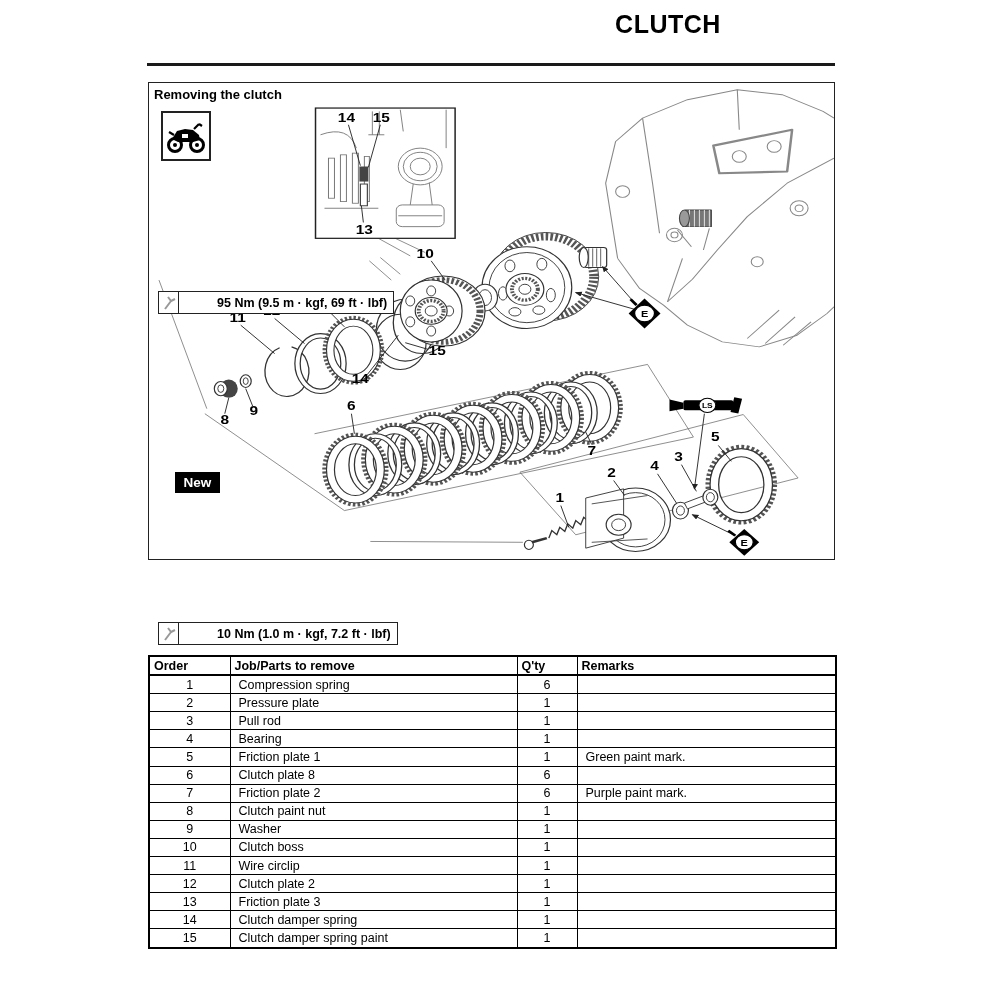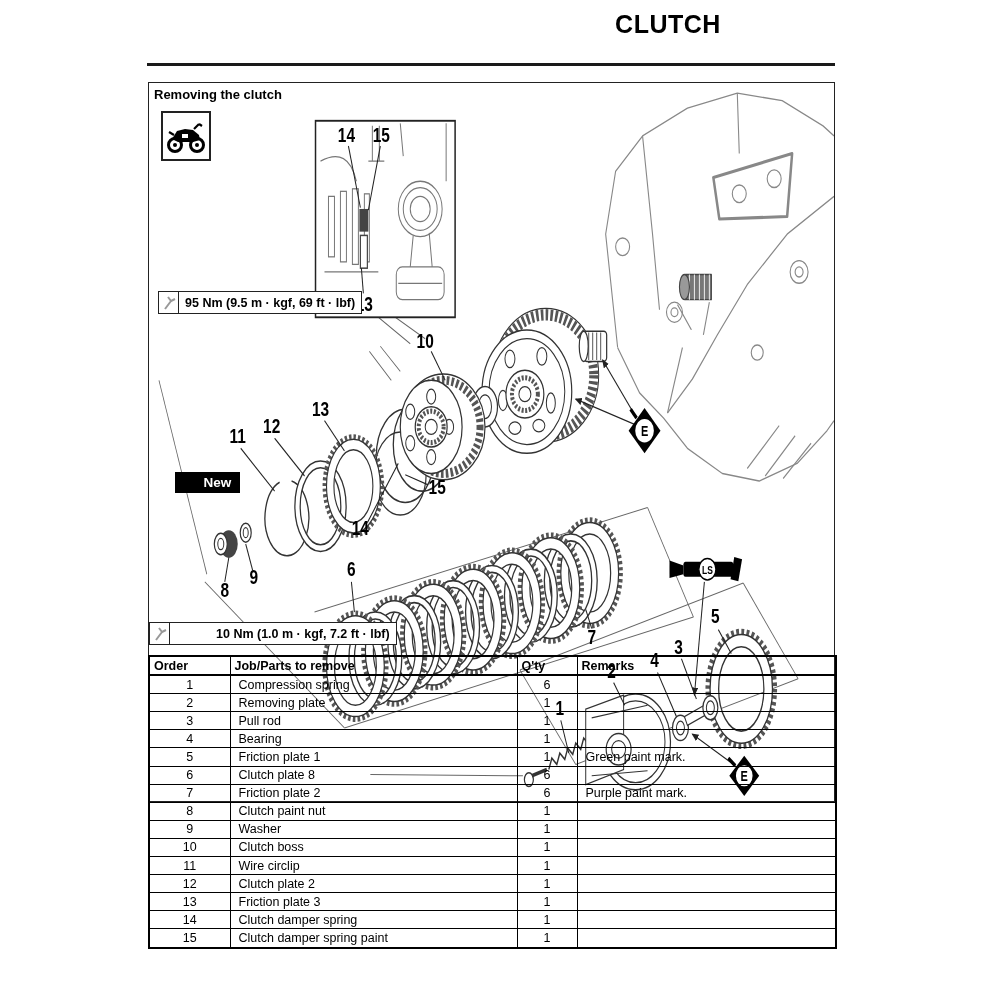--- a/index.html
+++ b/index.html
@@ -2,34 +2,34 @@
 <html><head>
 <meta charset="utf-8">
 <style>
   html,body{margin:0;padding:0;}
   body{width:981px;height:981px;background:#fff;position:relative;
        font-family:"Liberation Sans",sans-serif;color:#000;overflow:hidden;}
   .abs{position:absolute;}
   .page-title{left:500px;top:10px;width:336px;text-align:center;
               font-size:25px;font-weight:bold;letter-spacing:.5px;}
   .rule{left:147px;top:63px;width:688px;height:3px;background:#1a1a1a;}
-  .panel{left:148px;top:82px;width:687px;height:720px;border:1.5px solid #222;
+  .panel{left:148px;top:82px;width:687px;height:478px;border:1.5px solid #222;
          box-sizing:border-box;background:#fff;}
   .panel-title{left:5px;top:4px;font-size:13px;font-weight:bold;}
   .moto-box{left:12px;top:28px;width:50px;height:50px;border:2px solid #222;
             box-sizing:border-box;display:flex;align-items:center;justify-content:center;background:#fff;}
   .torque{display:flex;align-items:stretch;border:1.3px solid #222;background:#fff;
           height:23px;box-sizing:border-box;font-weight:bold;font-size:12.5px;z-index:5;}
   .torque .icon-cell{width:19px;border-right:1.3px solid #222;display:flex;
           align-items:center;justify-content:center;}
-  .torque .txt{padding:0 6px;display:flex;align-items:center;white-space:nowrap;}
-  .t1{left:9px;top:208px;} .t2{left:0;top:539px;gap:40px;}
+  .torque .txt{padding:0 6px;display:flex;align-items:center;white-space:nowrap;margin-left:32px;}
+  .t1{left:9px;top:208px;} .t2{left:9px;top:539px;}
   .new-badge{left:26px;top:389px;width:45px;height:21px;background:#000;color:#fff;
              font-weight:bold;font-size:13.5px;display:flex;align-items:center;
-             justify-content:center;z-index:5;padding-left:20px;}
+             justify-content:center;z-index:5;}
   svg.diagram{position:absolute;inset:0;width:100%;height:100%;}
   svg text{font-family:"Liberation Sans",sans-serif;}
   .cl{font-size:15.5px;font-weight:bold;fill:#000;text-anchor:middle;}
   .syE{font-size:11px;font-weight:bold;fill:#000;text-anchor:middle;}
   .syL{font-size:8.5px;font-weight:bold;fill:#000;text-anchor:middle;}
   table.parts{position:absolute;left:148px;top:655px;width:687px;
       border-collapse:collapse;table-layout:fixed;font-size:12.5px;
       border:2px solid #000;}
   table.parts th,table.parts td{border:1px solid #000;height:17.1px;padding:0 4px;
       overflow:hidden;white-space:nowrap;}
@@ -335,21 +335,21 @@
   </thead>
   <tbody>
       <tr>
         <td class="c0">1</td>
         <td class="c1">Compression spring</td>
         <td class="c2">6</td>
         <td class="c3"></td>
       </tr>
       <tr>
         <td class="c0">2</td>
-        <td class="c1">Removing plate</td>
+        <td class="c1">Pressure plate</td>
         <td class="c2">1</td>
         <td class="c3"></td>
       </tr>
       <tr>
         <td class="c0">3</td>
         <td class="c1">Pull rod</td>
         <td class="c2">1</td>
         <td class="c3"></td>
       </tr>
       <tr>

